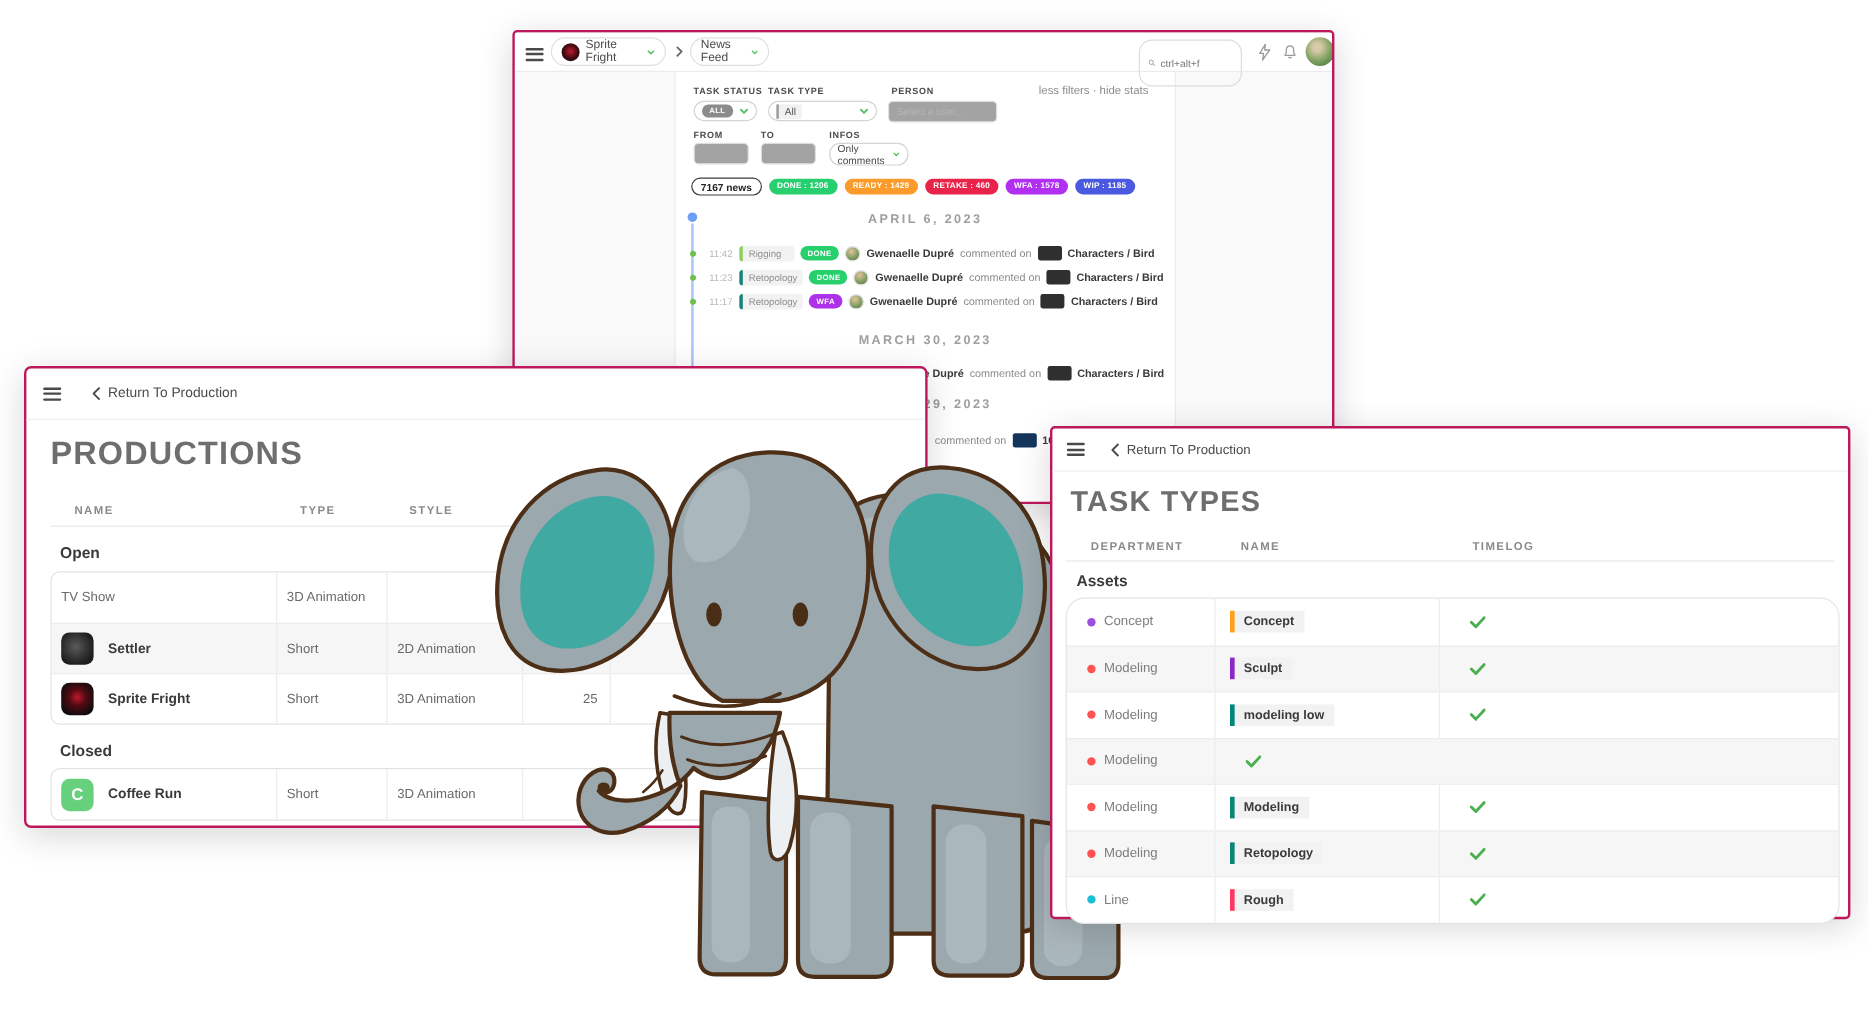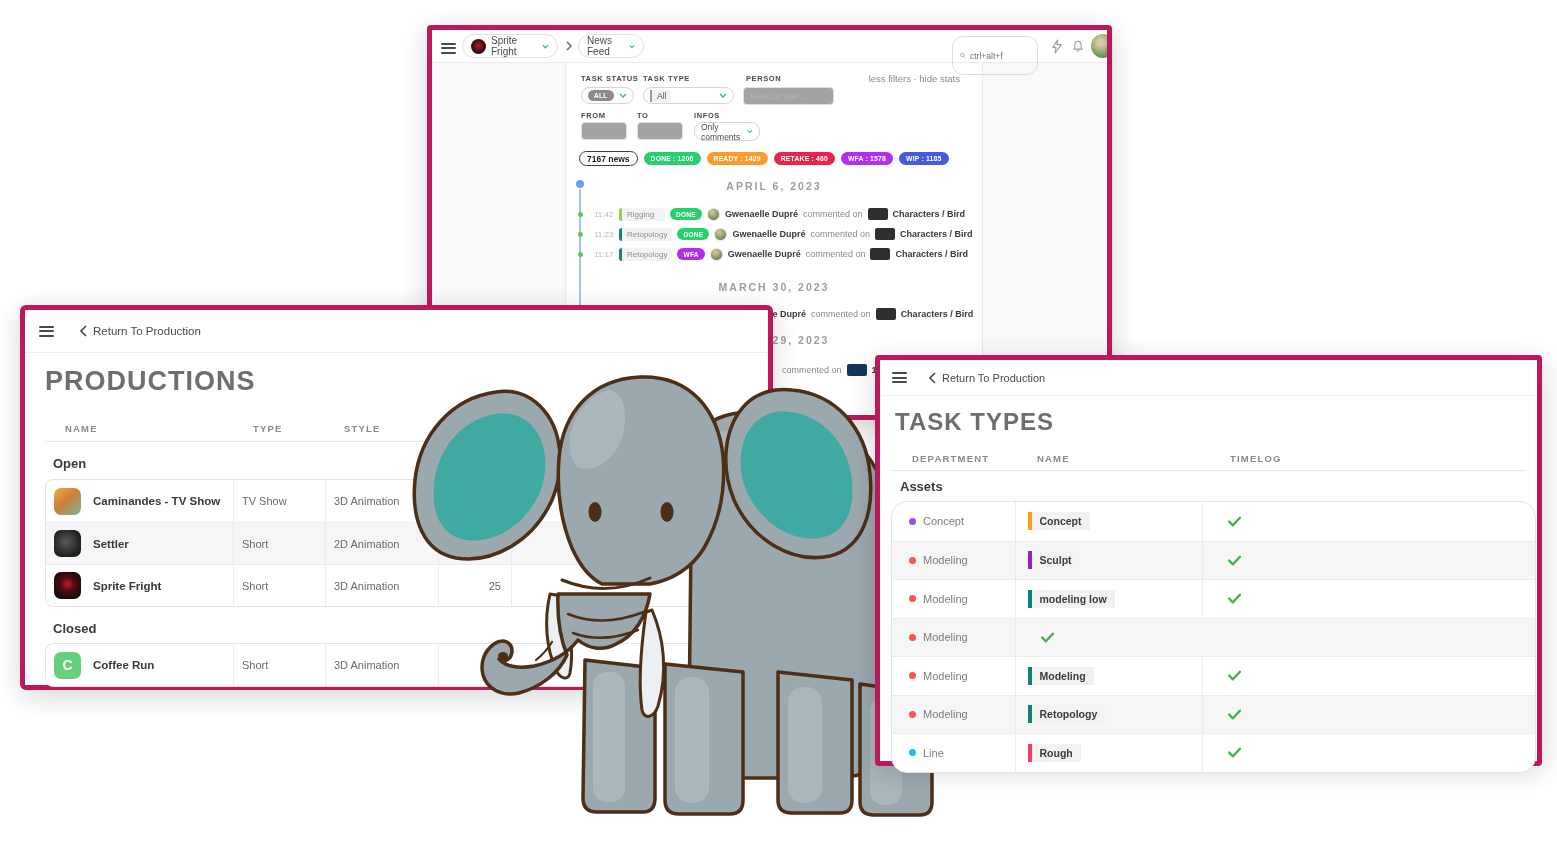--- a/index.html
+++ b/index.html
@@ -1,19 +1,19 @@
 <!DOCTYPE html>
 <html><head>
 <meta charset="utf-8">
 <style>
   * { margin:0; padding:0; box-sizing:border-box; }
   html,body { width:1557px; height:850px; background:#ffffff; overflow:hidden;
               font-family:"Liberation Sans", sans-serif; }
   .abs { position:absolute; }
-  .win { position:absolute; background:#fff; border:5px solid #be185d; border-radius:6px;
+  .win { position:absolute; background:#fff; border:2px solid #be185d; border-radius:6px;
          box-shadow:0 6px 28px rgba(0,0,0,.16); }
   
   .ham { display:inline-block; width:15px; }
   .ham span { display:block; height:2px; background:#4a4a4a; margin:2.5px 0; border-radius:1px; }
   
   .tw { left:427px; top:25px; width:685px; height:395px; z-index:1; border-radius:4px; overflow:hidden; }
   .tw-head { position:absolute; left:0; top:0; right:0; height:33px; background:#fff;
              border-bottom:1px solid #ececec; z-index:5; }
   .pill { position:absolute; height:24px; top:4px; border:1px solid #e0e0e0; border-radius:12px;
           background:#fff; display:flex; align-items:center; gap:5px; padding:0 8px; font-size:10px; color:#4a4a4a; }
@@ -277,24 +277,20 @@
 
   <span class="col-hdr" style="left:28px;top:113px;">NAME</span>
   <span class="col-hdr" style="left:216px;top:113px;">TYPE</span>
   <span class="col-hdr" style="left:307px;top:113px;">STYLE</span>
   <span class="hdr-underline" style="left:20px;right:12px;top:131px;"></span>
 
   <span class="section-label" style="left:28px;top:146px;">Open</span>
 
   <div class="rows-group" style="left:20px;top:169px;width:725px;">
     <div class="p-row">
-      <div class="p-cell name">
-          <span class="p-thumb thumb-caminandes"></span>
-          <span class="p-name">Caminandes - TV Show</span>
-        </div>
       <div class="p-cell">TV Show</div>
       <div class="p-cell">3D Animation</div>
       <div class="p-cell num"></div>
       <div class="p-cell last"></div>
     </div>
     <div class="p-row alt">
       <div class="p-cell name">
           <span class="p-thumb thumb-settler"></span>
           <span class="p-name">Settler</span>
         </div>

